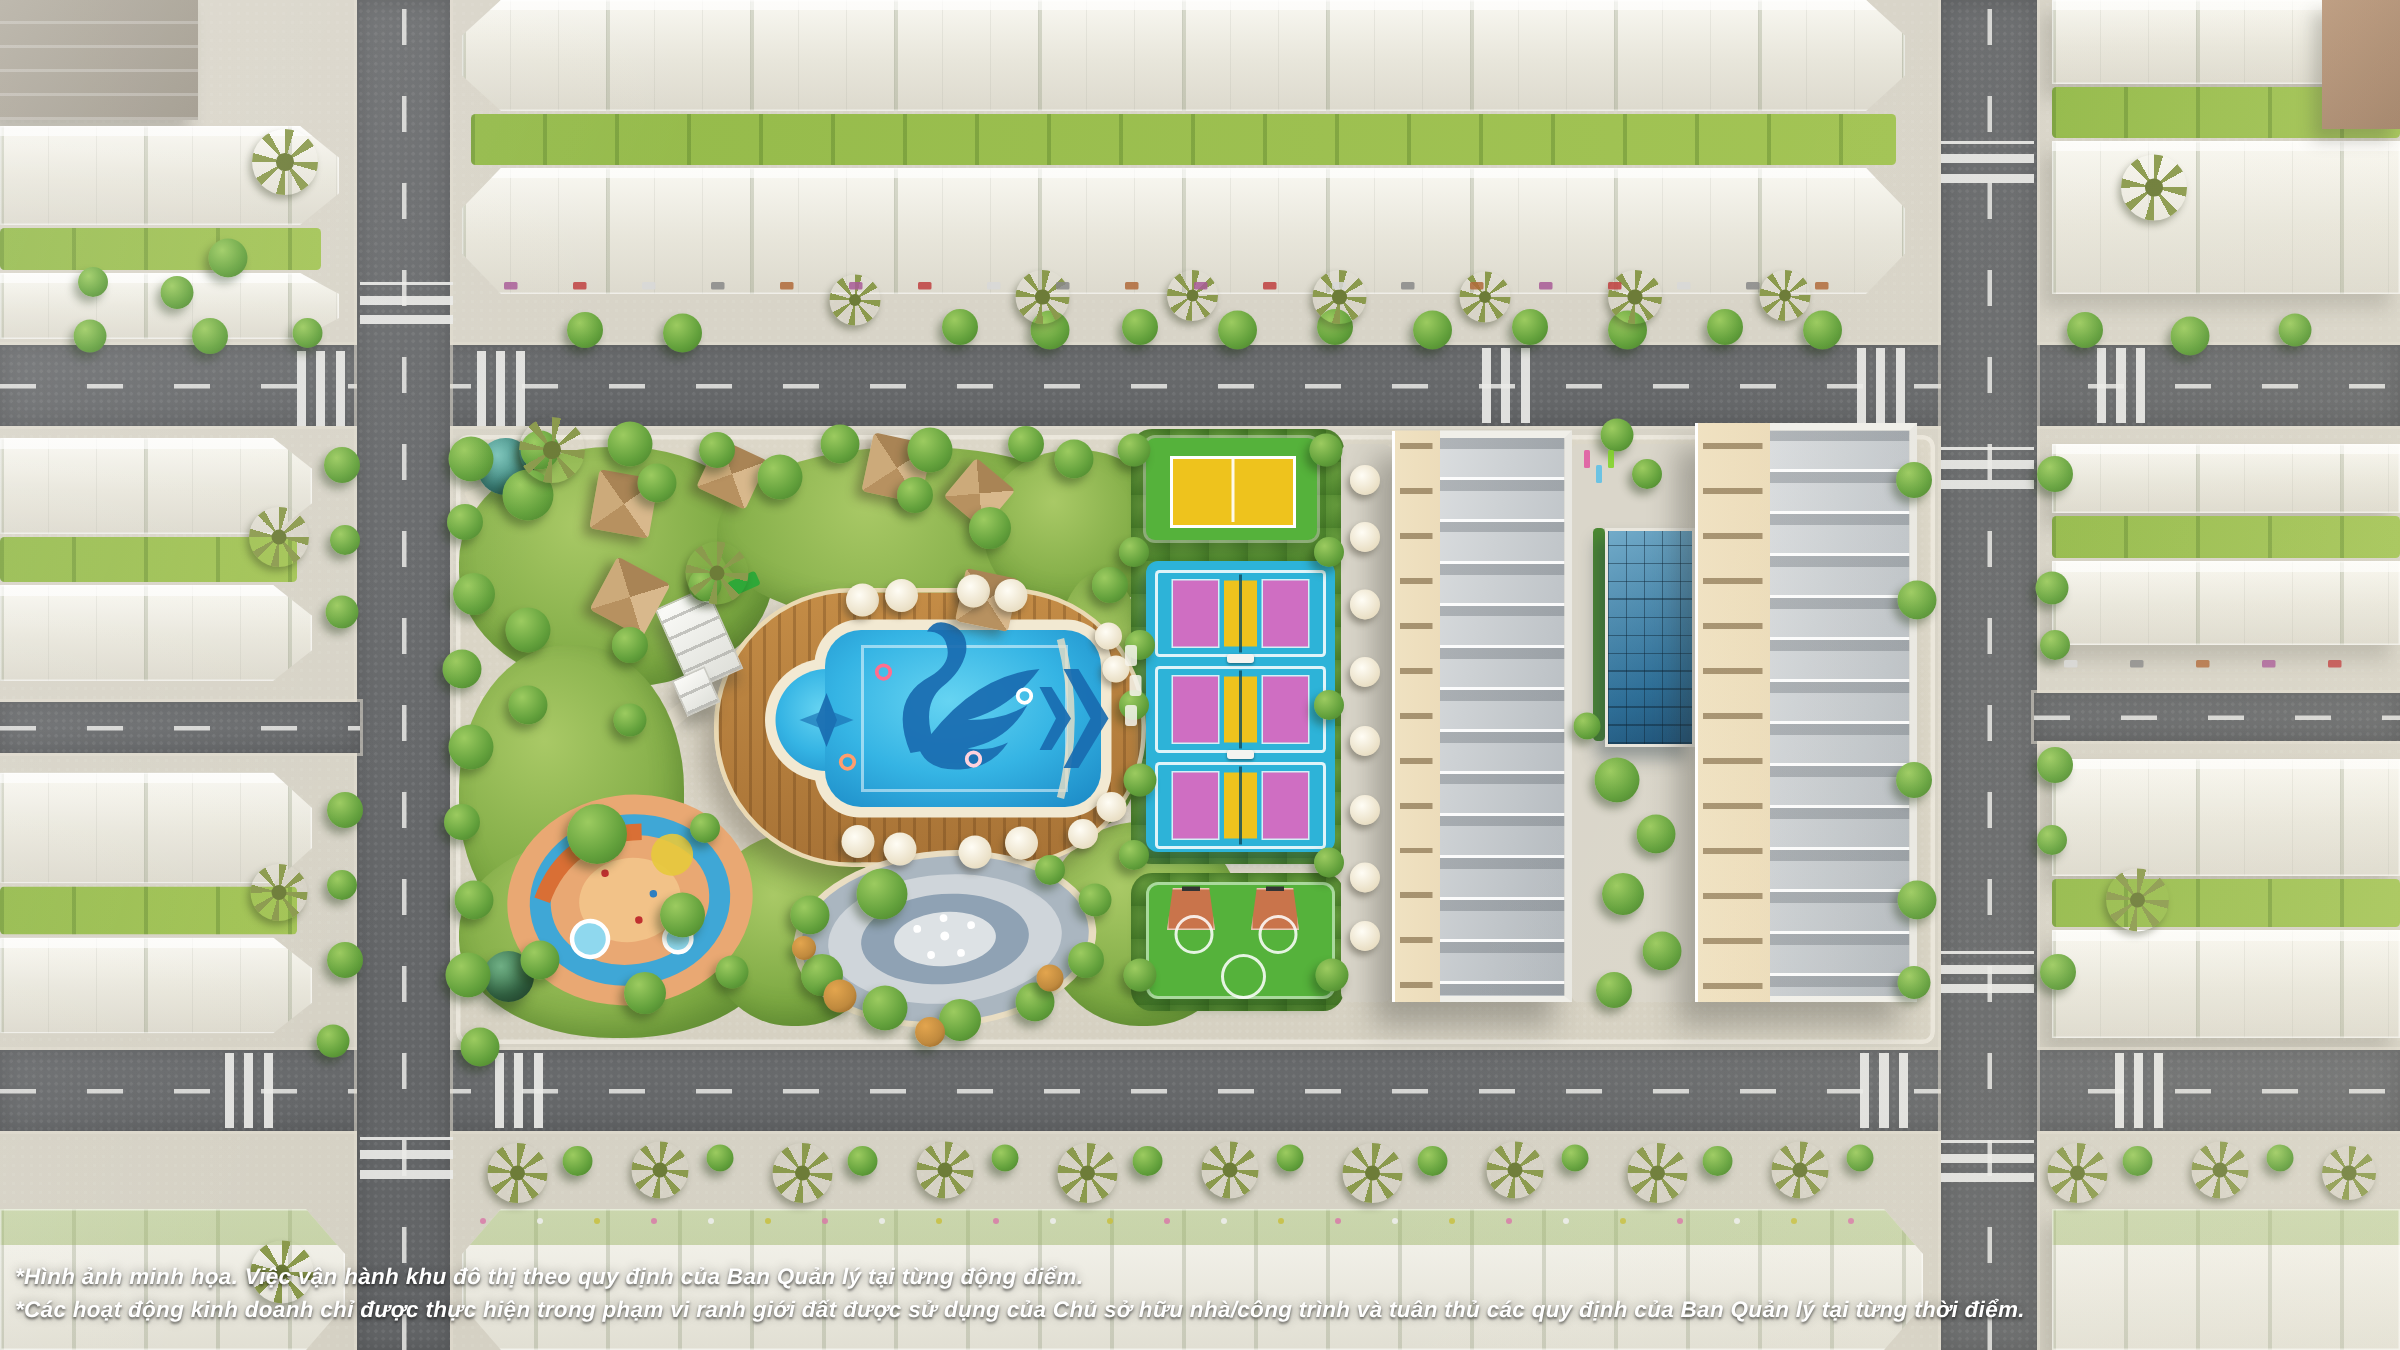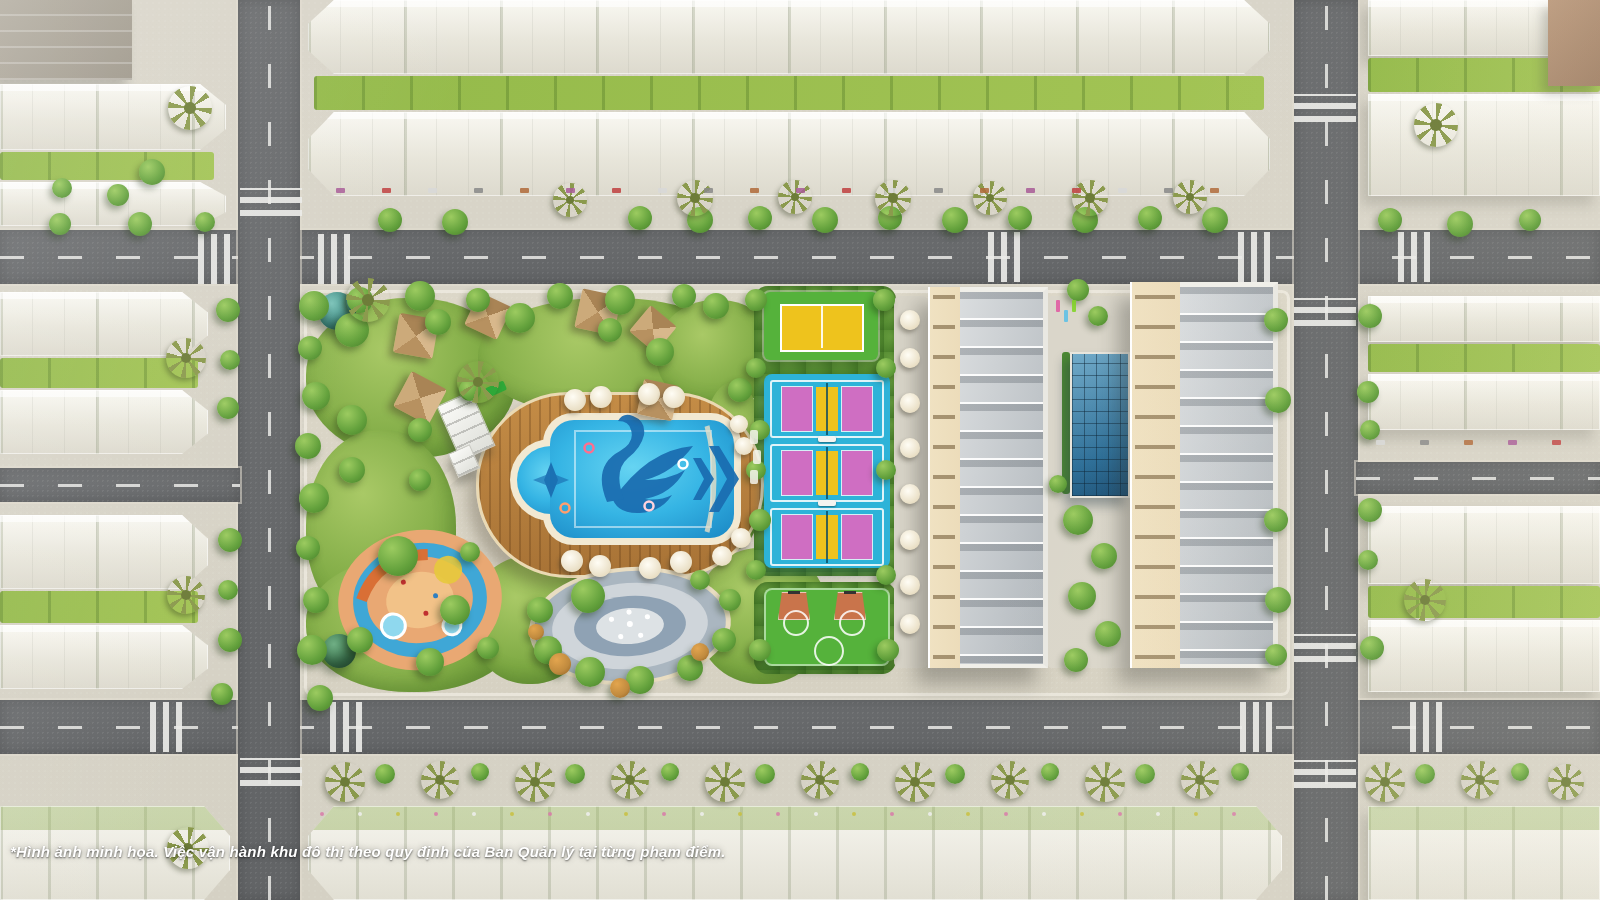--- a/index.html
+++ b/index.html
@@ -600,15 +600,16 @@
       <div class="car h" style="left: 628px; top: 706px; width: auto; height: auto; background: rgb(142, 144, 148);"></div>
       <div class="car h" style="left: 652px; top: 736px; width: auto; height: auto; background: rgb(200, 39, 44);"></div>
       <div class="car h" style="left: 893px; top: 740px; width: auto; height: auto; background: rgb(142, 144, 148);"></div>
       <div class="car h" style="left: 1486px; top: 714px; width: auto; height: auto; background: rgb(45, 127, 193);"></div>
       <div class="car v" style="left: 1100px; top: 328px; width: auto; height: auto; background: rgb(200, 39, 44);"></div>
     </div>
 
   <div class="glare"></div>
 
   <div class="footer">
-    <div>*Hình ảnh minh họa. Việc vận hành khu đô thị theo quy định của Ban Quản lý tại từng phạm điểm.</div>
+    <div>*Hình ảnh minh họa. Việc vận hành khu đô thị theo quy định của Ban Quản lý tại từng động điểm.</div>
+    <div>*Các hoạt động kinh doanh chỉ được thực hiện trong phạm vi ranh giới đất được sử dụng của Chủ sở hữu nhà/công trình và tuân thủ các quy định của Ban Quản lý tại từng thời điểm.</div>
   </div>
 </div>
 
 </body></html>

